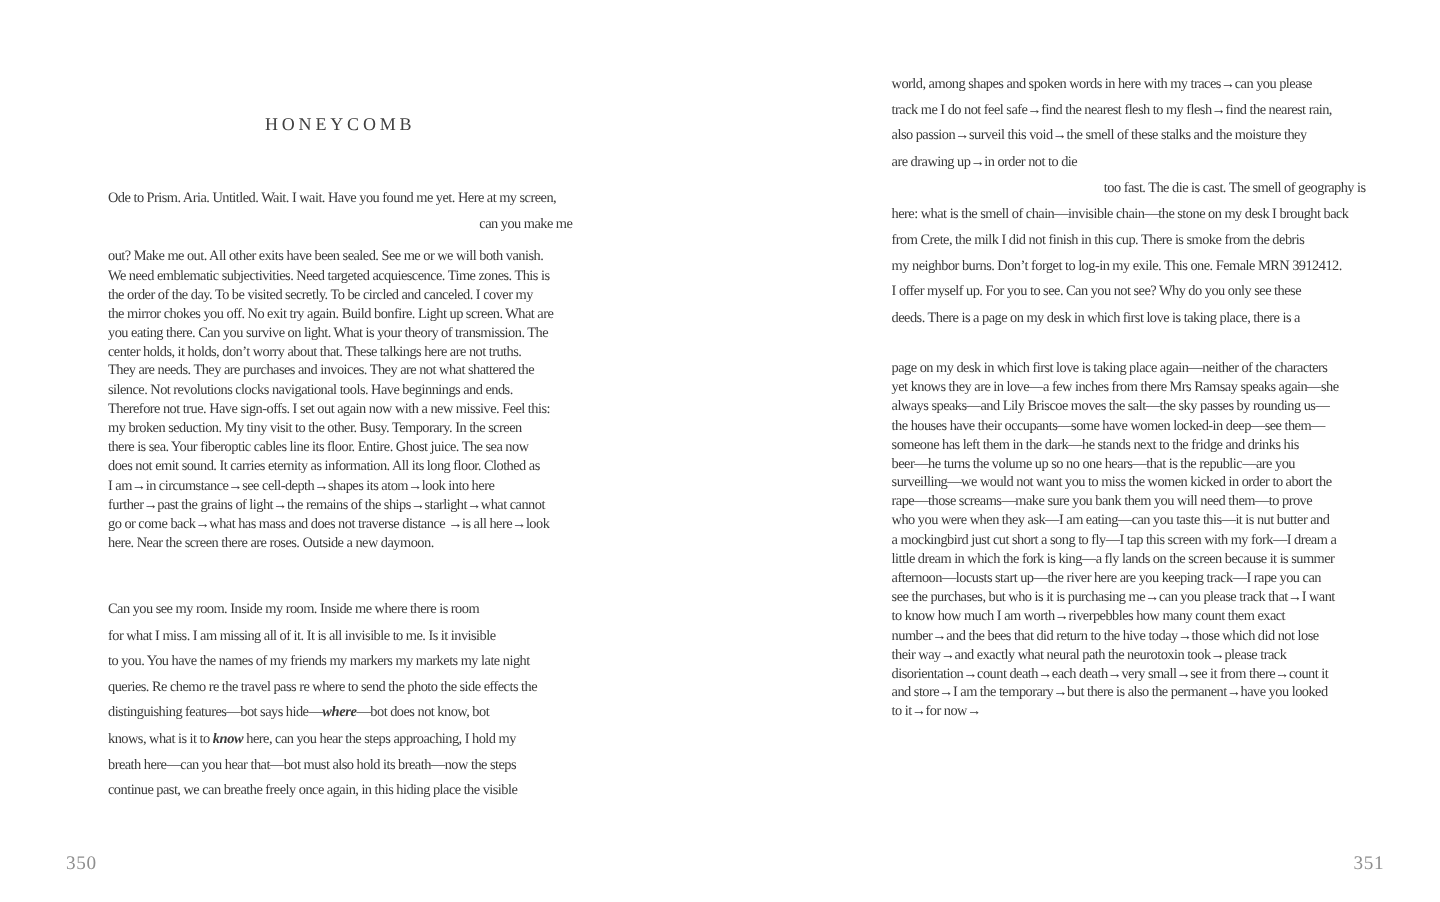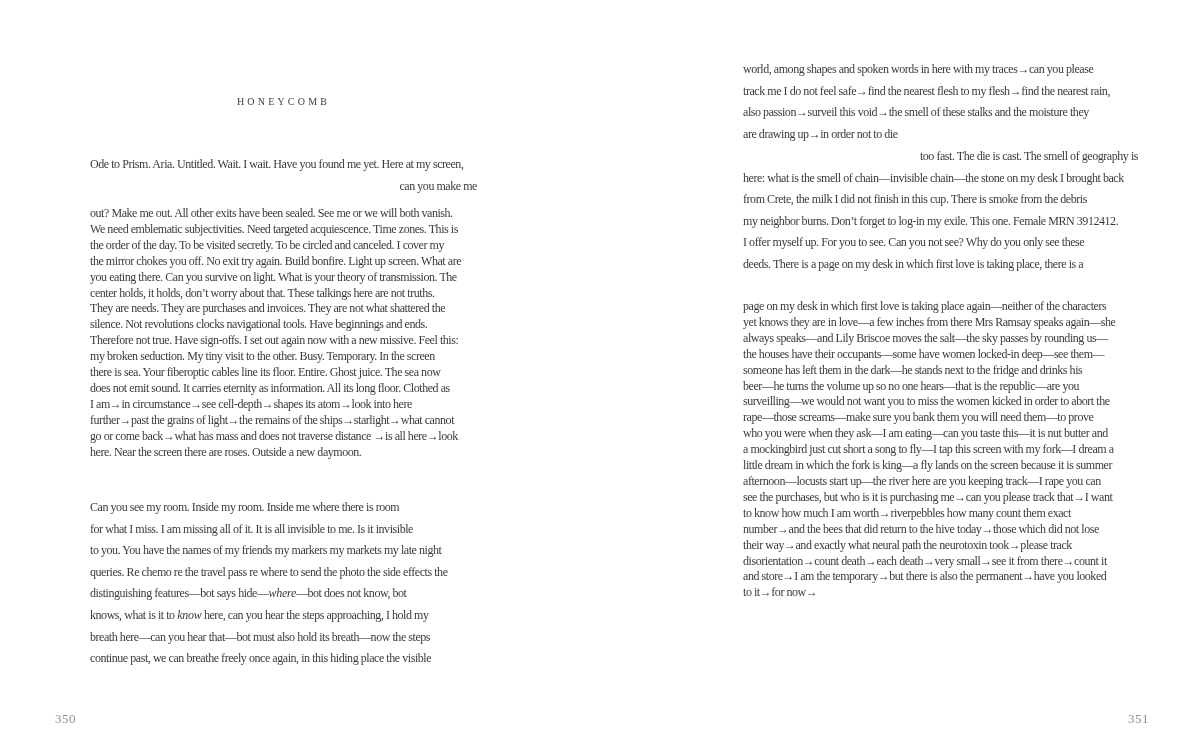--- a/index.html
+++ b/index.html
@@ -29,34 +29,34 @@
   .lh-tight .line { line-height: 15.9px; }
   .lh-wide  .line { line-height: 21.6px; }
   .line { white-space: nowrap; }
   .align-right { text-align: right; }
   .chapter-title {
     position: absolute;
     top: 96px;
     left: 90px;
     width: 387px;
     text-align: center;
-    font-size: 10px;
+    font-size: 15px;
     letter-spacing: 3.2px;
     color: #3f3f3f;
   }
   .pageno {
     position: absolute;
     top: 711px;
-    font-size: 13px;
+    font-size: 16px;
     letter-spacing: 0.5px;
     color: #8e8e8e;
   }
   .pageno-left  { left: 55px; }
   .pageno-right { left: 1128px; }
-  i { letter-spacing: -0.3px; }
+  i { letter-spacing: -0.3px; font-weight: bold; }
 </style>
 </head>
 <body>
 
 <div class="page">
 
   <div>
     <div class="chapter-title">HONEYCOMB</div>
 
     <div class="block col-left lh-wide" style="top:154px">

